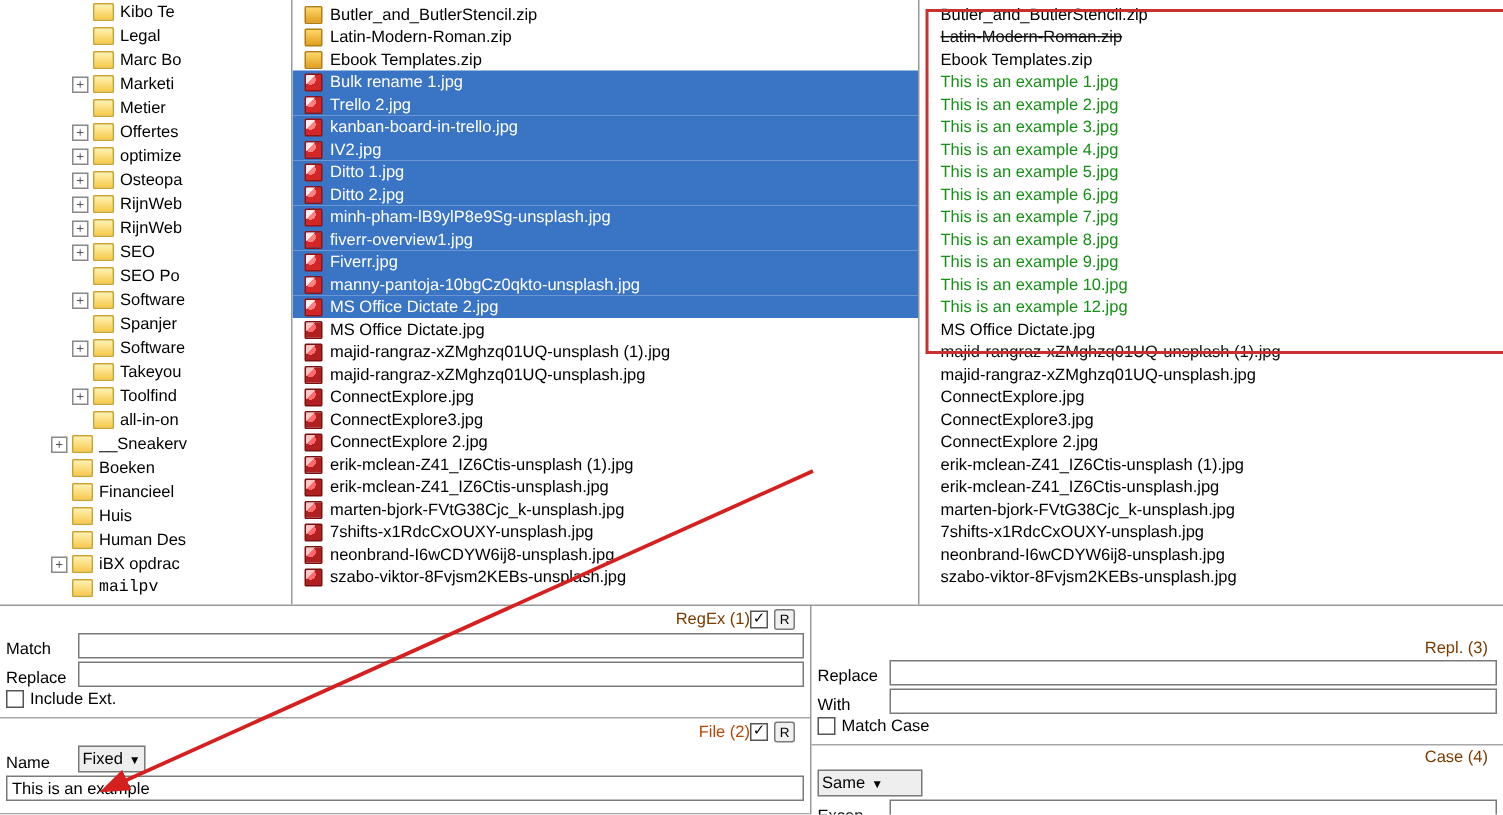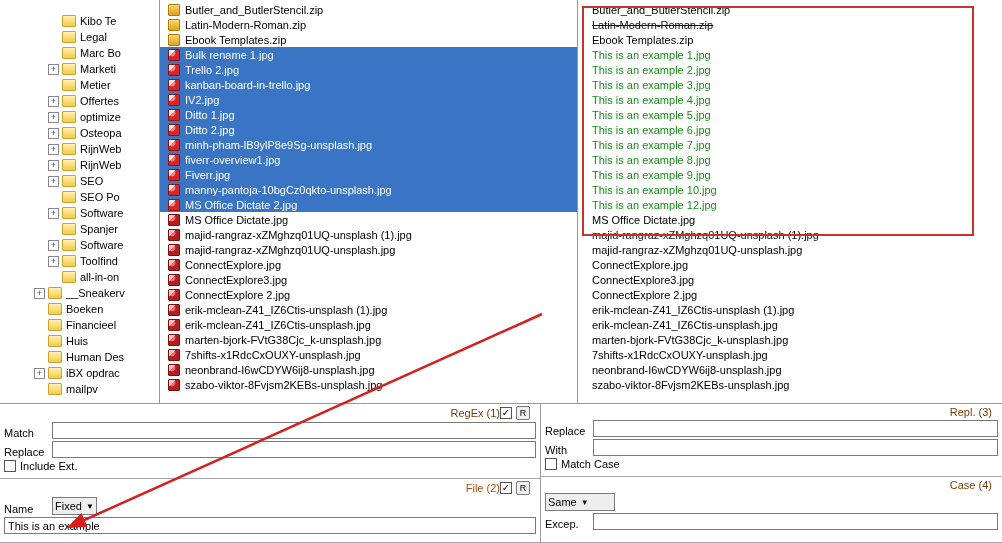--- a/index.html
+++ b/index.html
@@ -1,18 +1,18 @@
 <!DOCTYPE html>
 <html><head>
 <meta charset="utf-8">
 <style>
   * { margin: 0; padding: 0; box-sizing: border-box; }
   body { font-family: "Segoe UI", Tahoma, Arial, sans-serif; font-size: 11px; background: #fff; color: #000; width: 1002px; height: 543px; overflow: hidden; position: relative; }
   .top-area { display: flex; height: 404px; border-bottom: 1px solid #999; }
-  .tree-pane { width: 160px; border-right: 1px solid #999; overflow: hidden; padding-top: 13px; }
+  .tree-pane { width: 195px; border-right: 1px solid #999; overflow: hidden; padding-top: 0; }
   .tree-row { display: flex; align-items: center; height: 16px; padding-left: 6px; white-space: nowrap; }
   .tree-expand { width: 11px; height: 11px; border: 1px solid #888; display: inline-flex; align-items: center; justify-content: center; font-size: 9px; line-height: 1; color: #555; margin-right: 3px; background: #fff; cursor: pointer; }
   .tree-dots { width: 14px; display: inline-block; }
   .tree-folder { width: 14px; height: 12px; background: linear-gradient(#fff2b2, #f5c94b); border: 1px solid #c9a227; border-radius: 1px; margin-right: 4px; display: inline-block; }
   .tree-label { overflow: hidden; text-overflow: ellipsis; }
   .mid-pane { width: 418px; border-right: 1px solid #999; overflow: hidden; padding-top: 2px; }
   .file-row { display: flex; align-items: center; height: 15px; padding-left: 8px; white-space: nowrap; cursor: pointer; }
   .file-row.selected { background: #3a74c4; color: #fff; }
   .file-row.selected .file-icon { filter: brightness(1.2); }
   .file-icon { width: 12px; height: 12px; margin-right: 5px; display: inline-block; position: relative; }
@@ -116,20 +116,25 @@
         <span class="tree-dots"></span>
         <span class="tree-folder"></span>
         <span class="tree-label">Spanjer</span>
       </div>
       <div class="tree-row" style="padding-left: 48px;">
         <span class="tree-expand">+</span>
         <span class="tree-folder"></span>
         <span class="tree-label">Software</span>
       </div>
       <div class="tree-row" style="padding-left: 48px;">
+        <span class="tree-dots"></span>
+        <span class="tree-folder"></span>
+        <span class="tree-label">Takeyou</span>
+      </div>
+      <div class="tree-row" style="padding-left: 48px;">
         <span class="tree-expand">+</span>
         <span class="tree-folder"></span>
         <span class="tree-label">Toolfind</span>
       </div>
       <div class="tree-row" style="padding-left: 48px; text-align: right;">
         <span class="tree-dots"></span>
         <span class="tree-folder"></span>
         <span class="tree-label">all-in-on</span>
       </div>
       <div class="tree-row" style="padding-left: 34px;">
@@ -155,21 +160,21 @@
       <div class="tree-row" style="padding-left: 34px;">
         <span class="tree-dots"></span>
         <span class="tree-folder"></span>
         <span class="tree-label">Human Des</span>
       </div>
       <div class="tree-row" style="padding-left: 34px;">
         <span class="tree-expand">+</span>
         <span class="tree-folder"></span>
         <span class="tree-label">iBX opdrac</span>
       </div>
-      <div class="tree-row" style="padding-left: 34px;">
+      <div class="tree-row" style="padding-left: 34px; font-family: Liberation Mono, monospace;">
         <span class="tree-dots"></span>
         <span class="tree-folder"></span>
         <span class="tree-label">mailpv</span>
       </div>
       <div class="tree-row" style="padding-left: 34px;"></div>
     </div>
   <div class="mid-pane" id="mid-pane">
       <div class="file-row">
         <span class="file-icon zip-icon"></span>
         <span>Butler_and_ButlerStencil.zip</span>
@@ -356,21 +361,21 @@
         <label>Name</label>
         <span class="select">
             <span>Fixed</span>
             <span class="caret">▼</span>
           </span>
       </div>
       <input class="text-input full" value="This is an example" style="">
     </div>
   </div>
   <div class="bottom-right">
-    <div class="section" style="flex:0 0 auto;">
+    <div class="section" style="flex:0 0 auto;margin-top:20px;">
       <div class="section-header">
         <span class="section-title">Repl. (3)</span>
       </div>
       <div class="row-inline">
         <label>Replace</label>
         <input class="text-input" value="" style="">
       </div>
       <div class="row-inline">
         <label>With</label>
         <input class="text-input" value="" style="">

